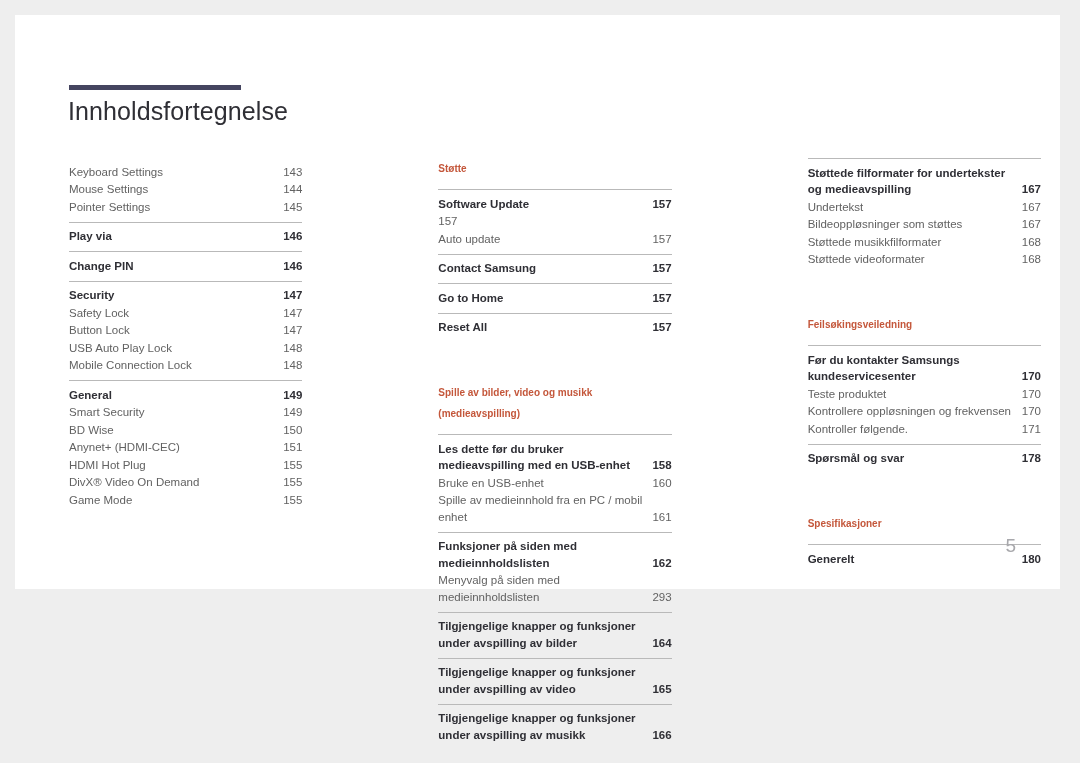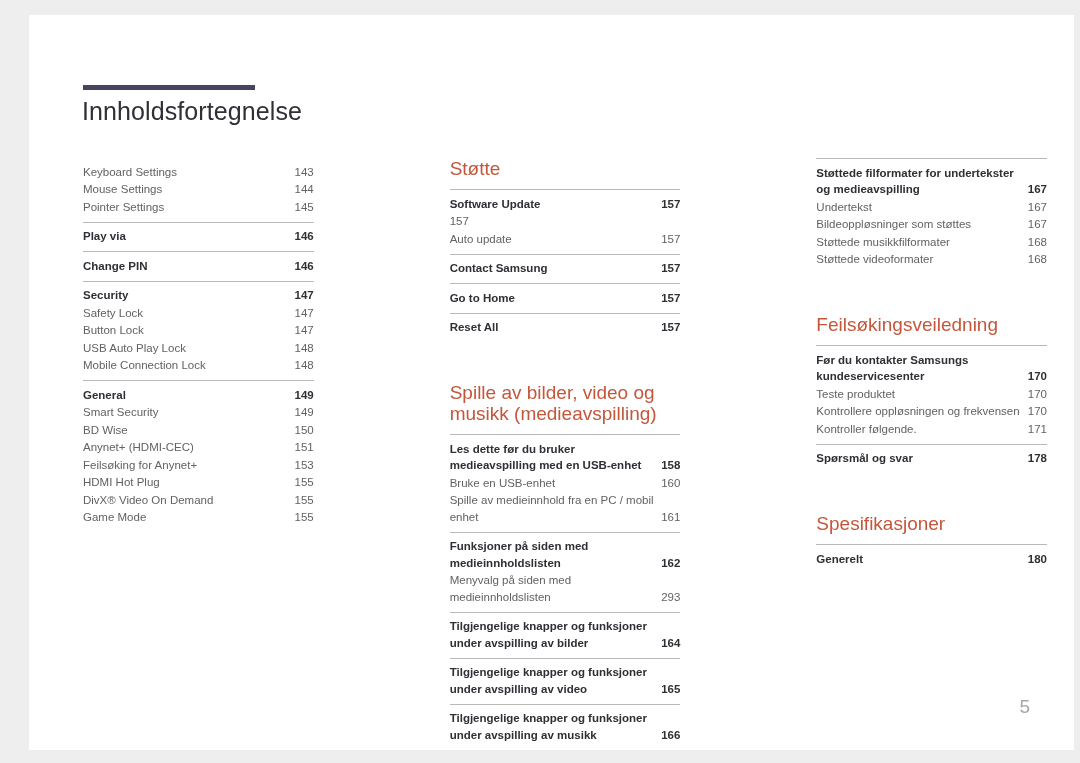--- a/index.html
+++ b/index.html
@@ -8,24 +8,24 @@
   }
   body {
     width: 1080px;
     height: 763px;
     background: #eeeeee;
     font-family: "Liberation Sans", sans-serif;
     overflow: hidden;
   }
   .page {
     position: absolute;
-    left: 29px;
+    left: 15px;
     top: 15px;
     width: 1045px;
-    height: 735px;
+    height: 574px;
     background: #ffffff;
     box-sizing: border-box;
   }
   .title-rule {
     position: absolute;
     left: 54px;
     top: 70px;
     width: 172px;
     height: 5px;
     background: #454560;
@@ -45,26 +45,26 @@
     left: 54px;
     top: 143px;
     width: 972px;
     display: flex;
     gap: 16px;
   }
   .col {
     width: 244px;
     margin-right: 120px;
   }
-  .col:last-child { margin-right: 8px; }
+  .col:last-child { margin-right: 0; }
 
   .section-heading {
     color: #c4573b;
-    font-size: 19px;
-    font-weight: 400;
+    font-size: 10px;
+    font-weight: 700;
     line-height: 21px;
     margin-bottom: 10px;
   }
   .heading-spacer-top-lg { margin-top: 40px; }
 
   .group {
     border-top: 1px solid #b9b9b9;
     padding-top: 5px;
     padding-bottom: 6px;
   }
@@ -178,24 +178,20 @@
           </div>
           <div class="entry lvl2">
             <span class="label">BD Wise</span>
             <span class="pg">150</span>
           </div>
           <div class="entry lvl2">
             <span class="label">Anynet+ (HDMI-CEC)</span>
             <span class="pg">151</span>
           </div>
           <div class="entry lvl2">
-            <span class="label">Feilsøking for Anynet+</span>
-            <span class="pg">153</span>
-          </div>
-          <div class="entry lvl2">
             <span class="label">HDMI Hot Plug</span>
             <span class="pg">155</span>
           </div>
           <div class="entry lvl2">
             <span class="label">DivX® Video On Demand</span>
             <span class="pg">155</span>
           </div>
           <div class="entry lvl2">
             <span class="label">Game Mode</span>
             <span class="pg">155</span>

